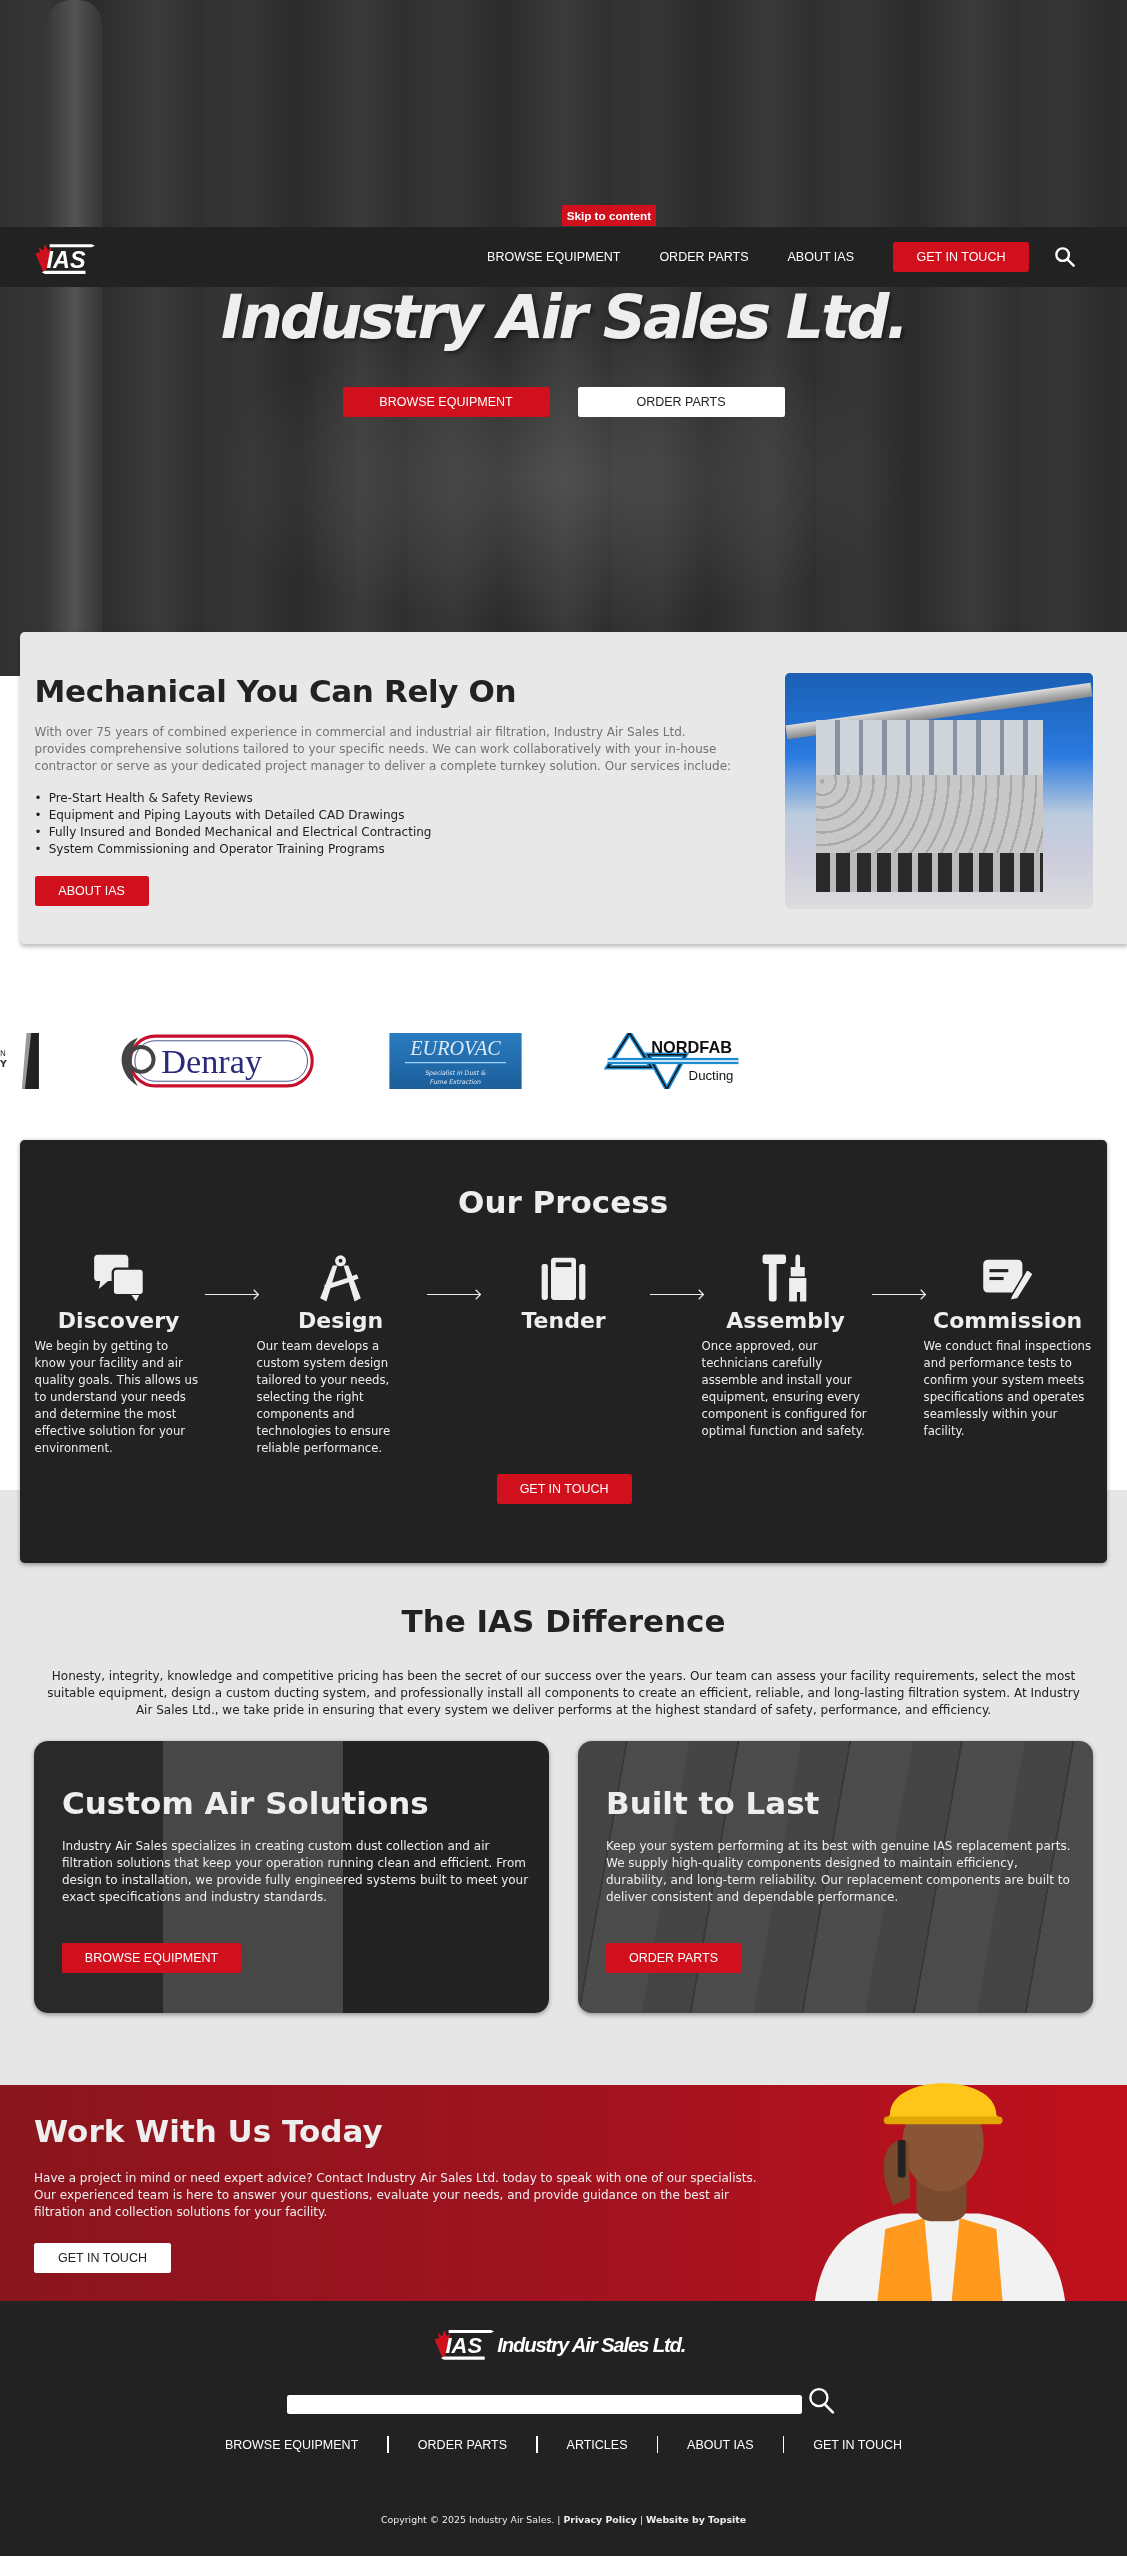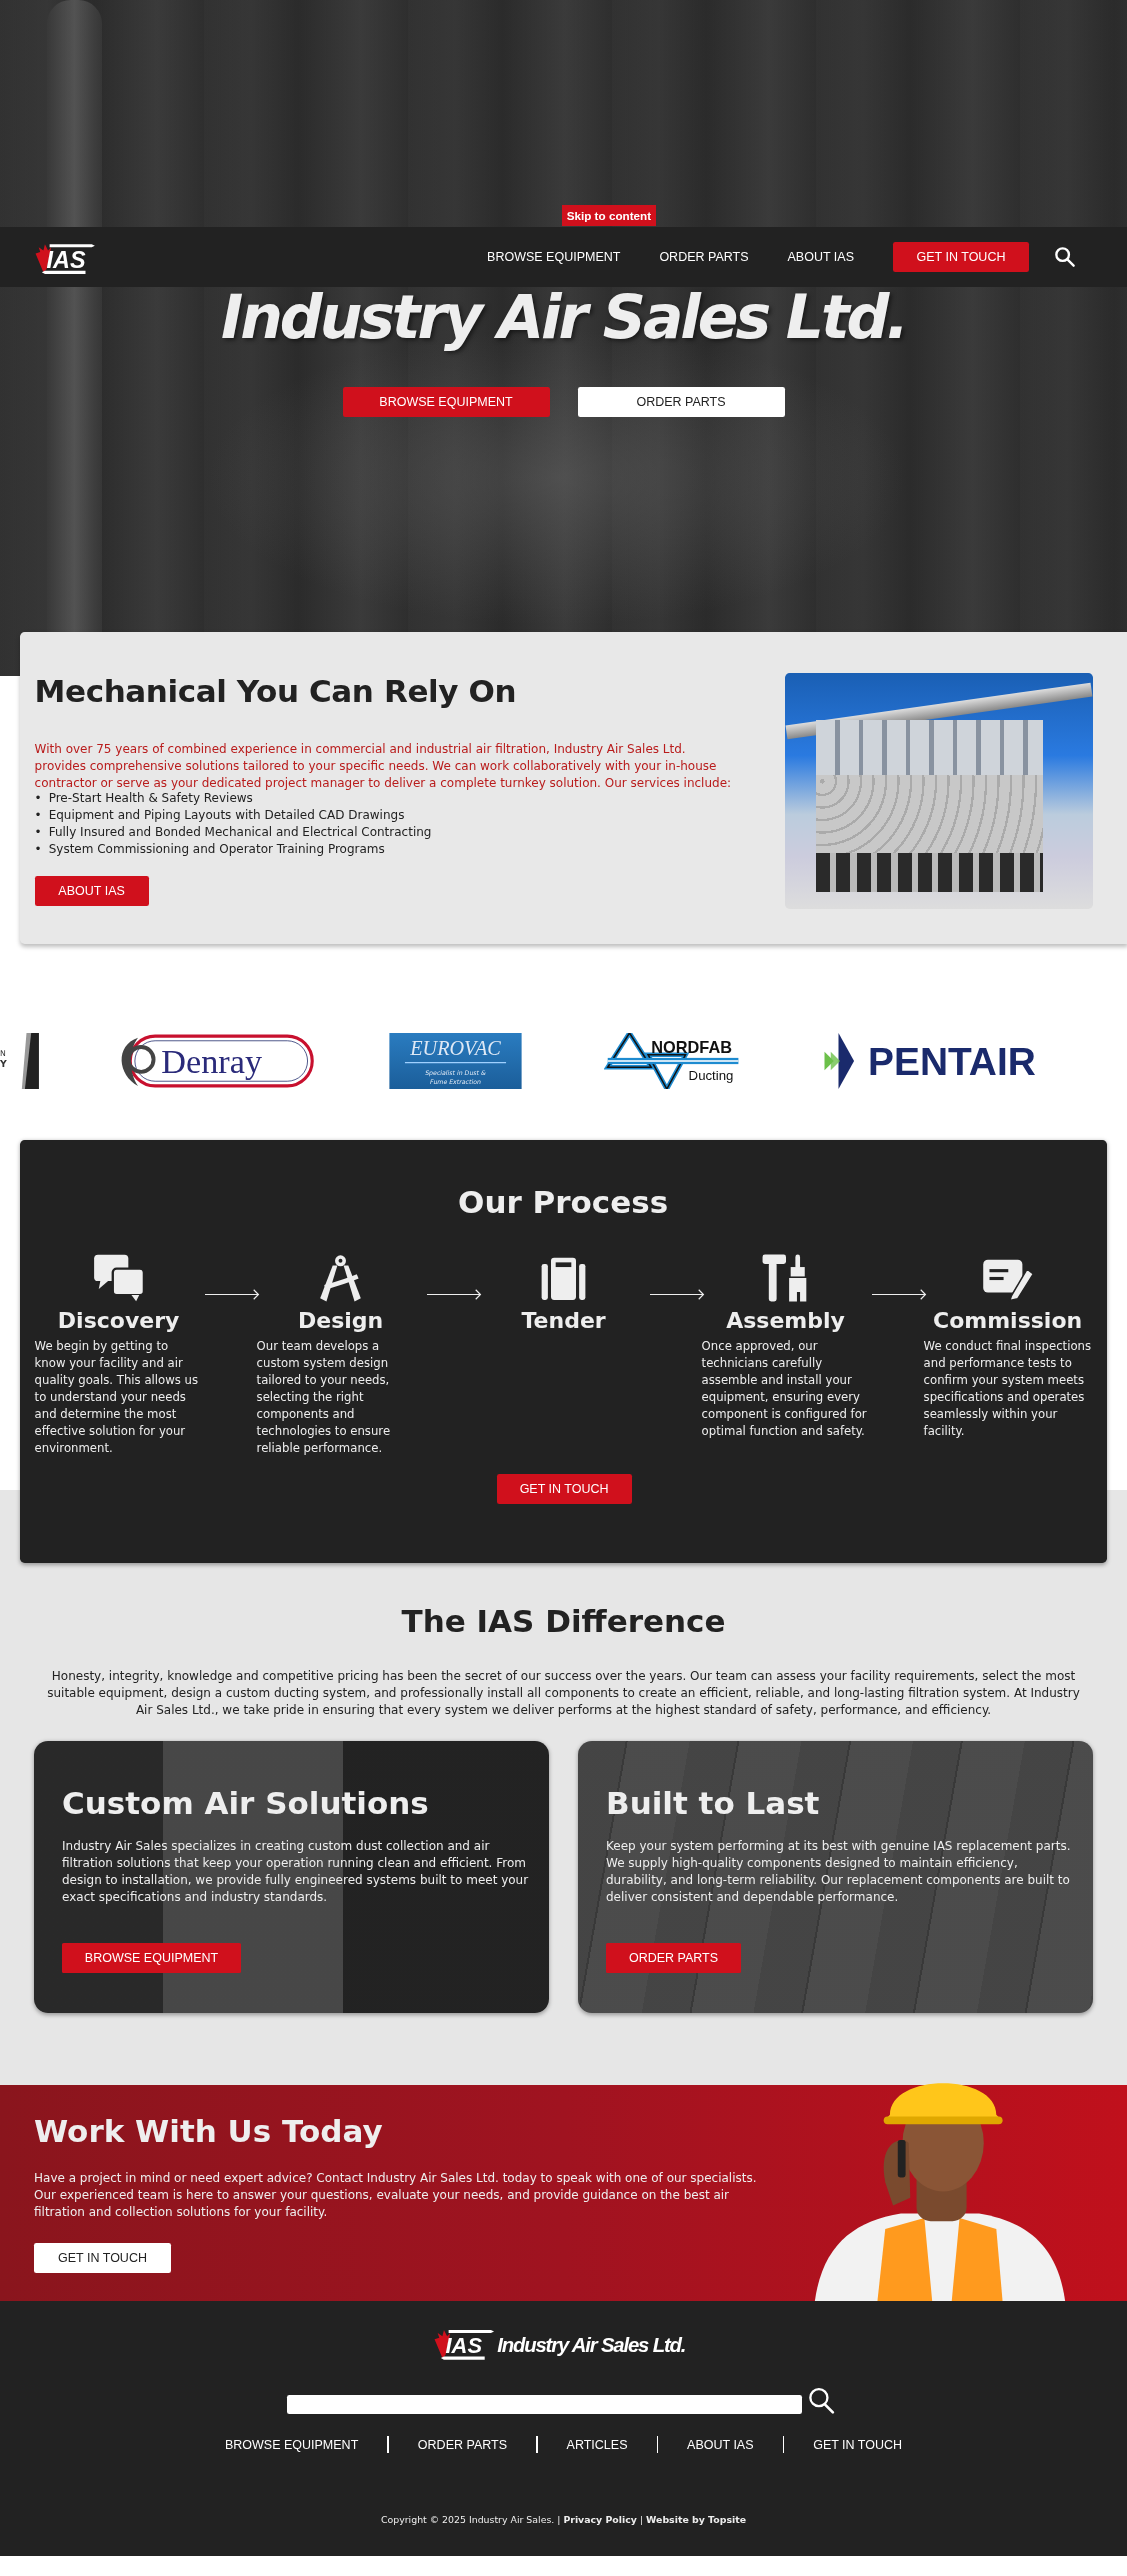--- a/index.html
+++ b/index.html
@@ -34,21 +34,21 @@
   .hbtn { width:207px; height:30px; display:flex; align-items:center; justify-content:center;
     font-family:"Liberation Sans", sans-serif; font-size:12.5px; border-radius:2.3px; }
   .hbtn.red { background:#d0101c; color:#fff; }
   .hbtn.white { background:#fff; color:#222; }
 
   
   .exp-wrap { position:relative; height:337px; background:#fff; }
   .exp-card { position:absolute; left:19.6px; top:-44px; width:1108px; height:312px; background:#e8e8e8;
     border-radius:4.7px 0 0 4.7px; box-shadow: 0 2.3px 4.7px rgba(0,0,0,.25); }
   .exp-title { position:absolute; left:15px; top:41px; font-size:31px; font-weight:bold; color:#222; letter-spacing:-0.4px; }
-  .exp-body { position:absolute; left:15px; top:109px; width:705px; font-size:12px; line-height:17px; color:#b91c1c; }
+  .exp-body { position:absolute; left:15px; top:92px; width:705px; font-size:12px; line-height:17px; color:#737373; }
   .exp-list { position:absolute; left:15px; top:158px; font-size:12px; line-height:17px; list-style:none; }
   .exp-list li::before { content:"•"; margin-right:7px; }
   .exp-btn { position:absolute; left:15px; top:244px; width:114px; height:30px; background:#d0101c; color:#fff;
     font-family:"Liberation Sans", sans-serif; font-size:12.5px; display:flex; align-items:center; justify-content:center; border-radius:2.3px; }
   .exp-img { position:absolute; left:765px; top:41px; width:308px; height:236px; border-radius:4.7px; overflow:hidden;
     background: linear-gradient(180deg,#1a5fb4 0%, #2a7ae0 35%, #bcd 60%, #ccd 78%, #ddd 100%); }
   .exp-img .duct { position:absolute; left:0; top:31px; width:308px; height:14px; background:linear-gradient(#ddd,#888); transform:rotate(-8deg); }
   .exp-img .body { position:absolute; left:31px; top:102px; width:227px; height:78px; background:repeating-radial-gradient(circle at 6.3px 6.3px,#aaa 0 2.3px,#c8c8c8 2.3px 12.5px); }
   .exp-img .pipes { position:absolute; left:31px; top:47px; width:227px; height:55px; background:repeating-linear-gradient(90deg,#cfd4da 0 19px,#8892a0 19px 23.5px); }
   .exp-img .legs { position:absolute; left:31px; top:180px; width:227px; height:39px; background:repeating-linear-gradient(90deg,#2a2a2a 0 14px,#bbb 14px 20.4px); }
@@ -199,28 +199,20 @@
       <polygon points="4,44 32,0 60,44" fill="none" stroke="#1e8bd0" stroke-width="6"></polygon>
       <polygon points="4,44 32,0 60,44" fill="none" stroke="#111" stroke-width="2"></polygon>
       <polygon points="56,28 80,72 104,28" fill="none" stroke="#1e8bd0" stroke-width="6"></polygon>
       <polygon points="56,28 80,72 104,28" fill="none" stroke="#111" stroke-width="2"></polygon>
       <rect x="4" y="32" width="168" height="8" fill="#1e8bd0"></rect>
       <rect x="4" y="35" width="168" height="2" fill="#fff"></rect>
       <text x="60" y="26" font-family="Liberation Sans, sans-serif" font-weight="bold" font-size="21" fill="#111">NORDFAB</text>
       <text x="108" y="60" font-family="Liberation Sans, sans-serif" font-size="17" fill="#111">Ducting</text>
     </svg>
   </div>
-  <div class="logo-item" style="left:822px;width:243px;">
-    <svg width="243" height="56" viewBox="0 0 310 72">
-      <polygon points="20,0 40,36 20,72" fill="#1a2a6c"></polygon>
-      <polygon points="2,24 14,36 2,48" fill="#6cc04a"></polygon>
-      <polygon points="10,24 22,36 10,48" fill="#6cc04a" opacity=".8"></polygon>
-      <text x="58" y="54" font-family="Liberation Sans, sans-serif" font-weight="bold" font-size="50" fill="#1a2a6c">PENTAIR</text>
-    </svg>
-  </div>
 </section>
 
 <section class="process-wrap">
   <div class="process-card">
     <h2 class="process-title">Our Process</h2>
 
     <div class="step" style="left:15px;">
       <div class="step-icon">
         <svg width="56" height="50" viewBox="0 0 72 64">
             <rect x="4" y="2" width="44" height="34" rx="5" fill="#eee"></rect>

